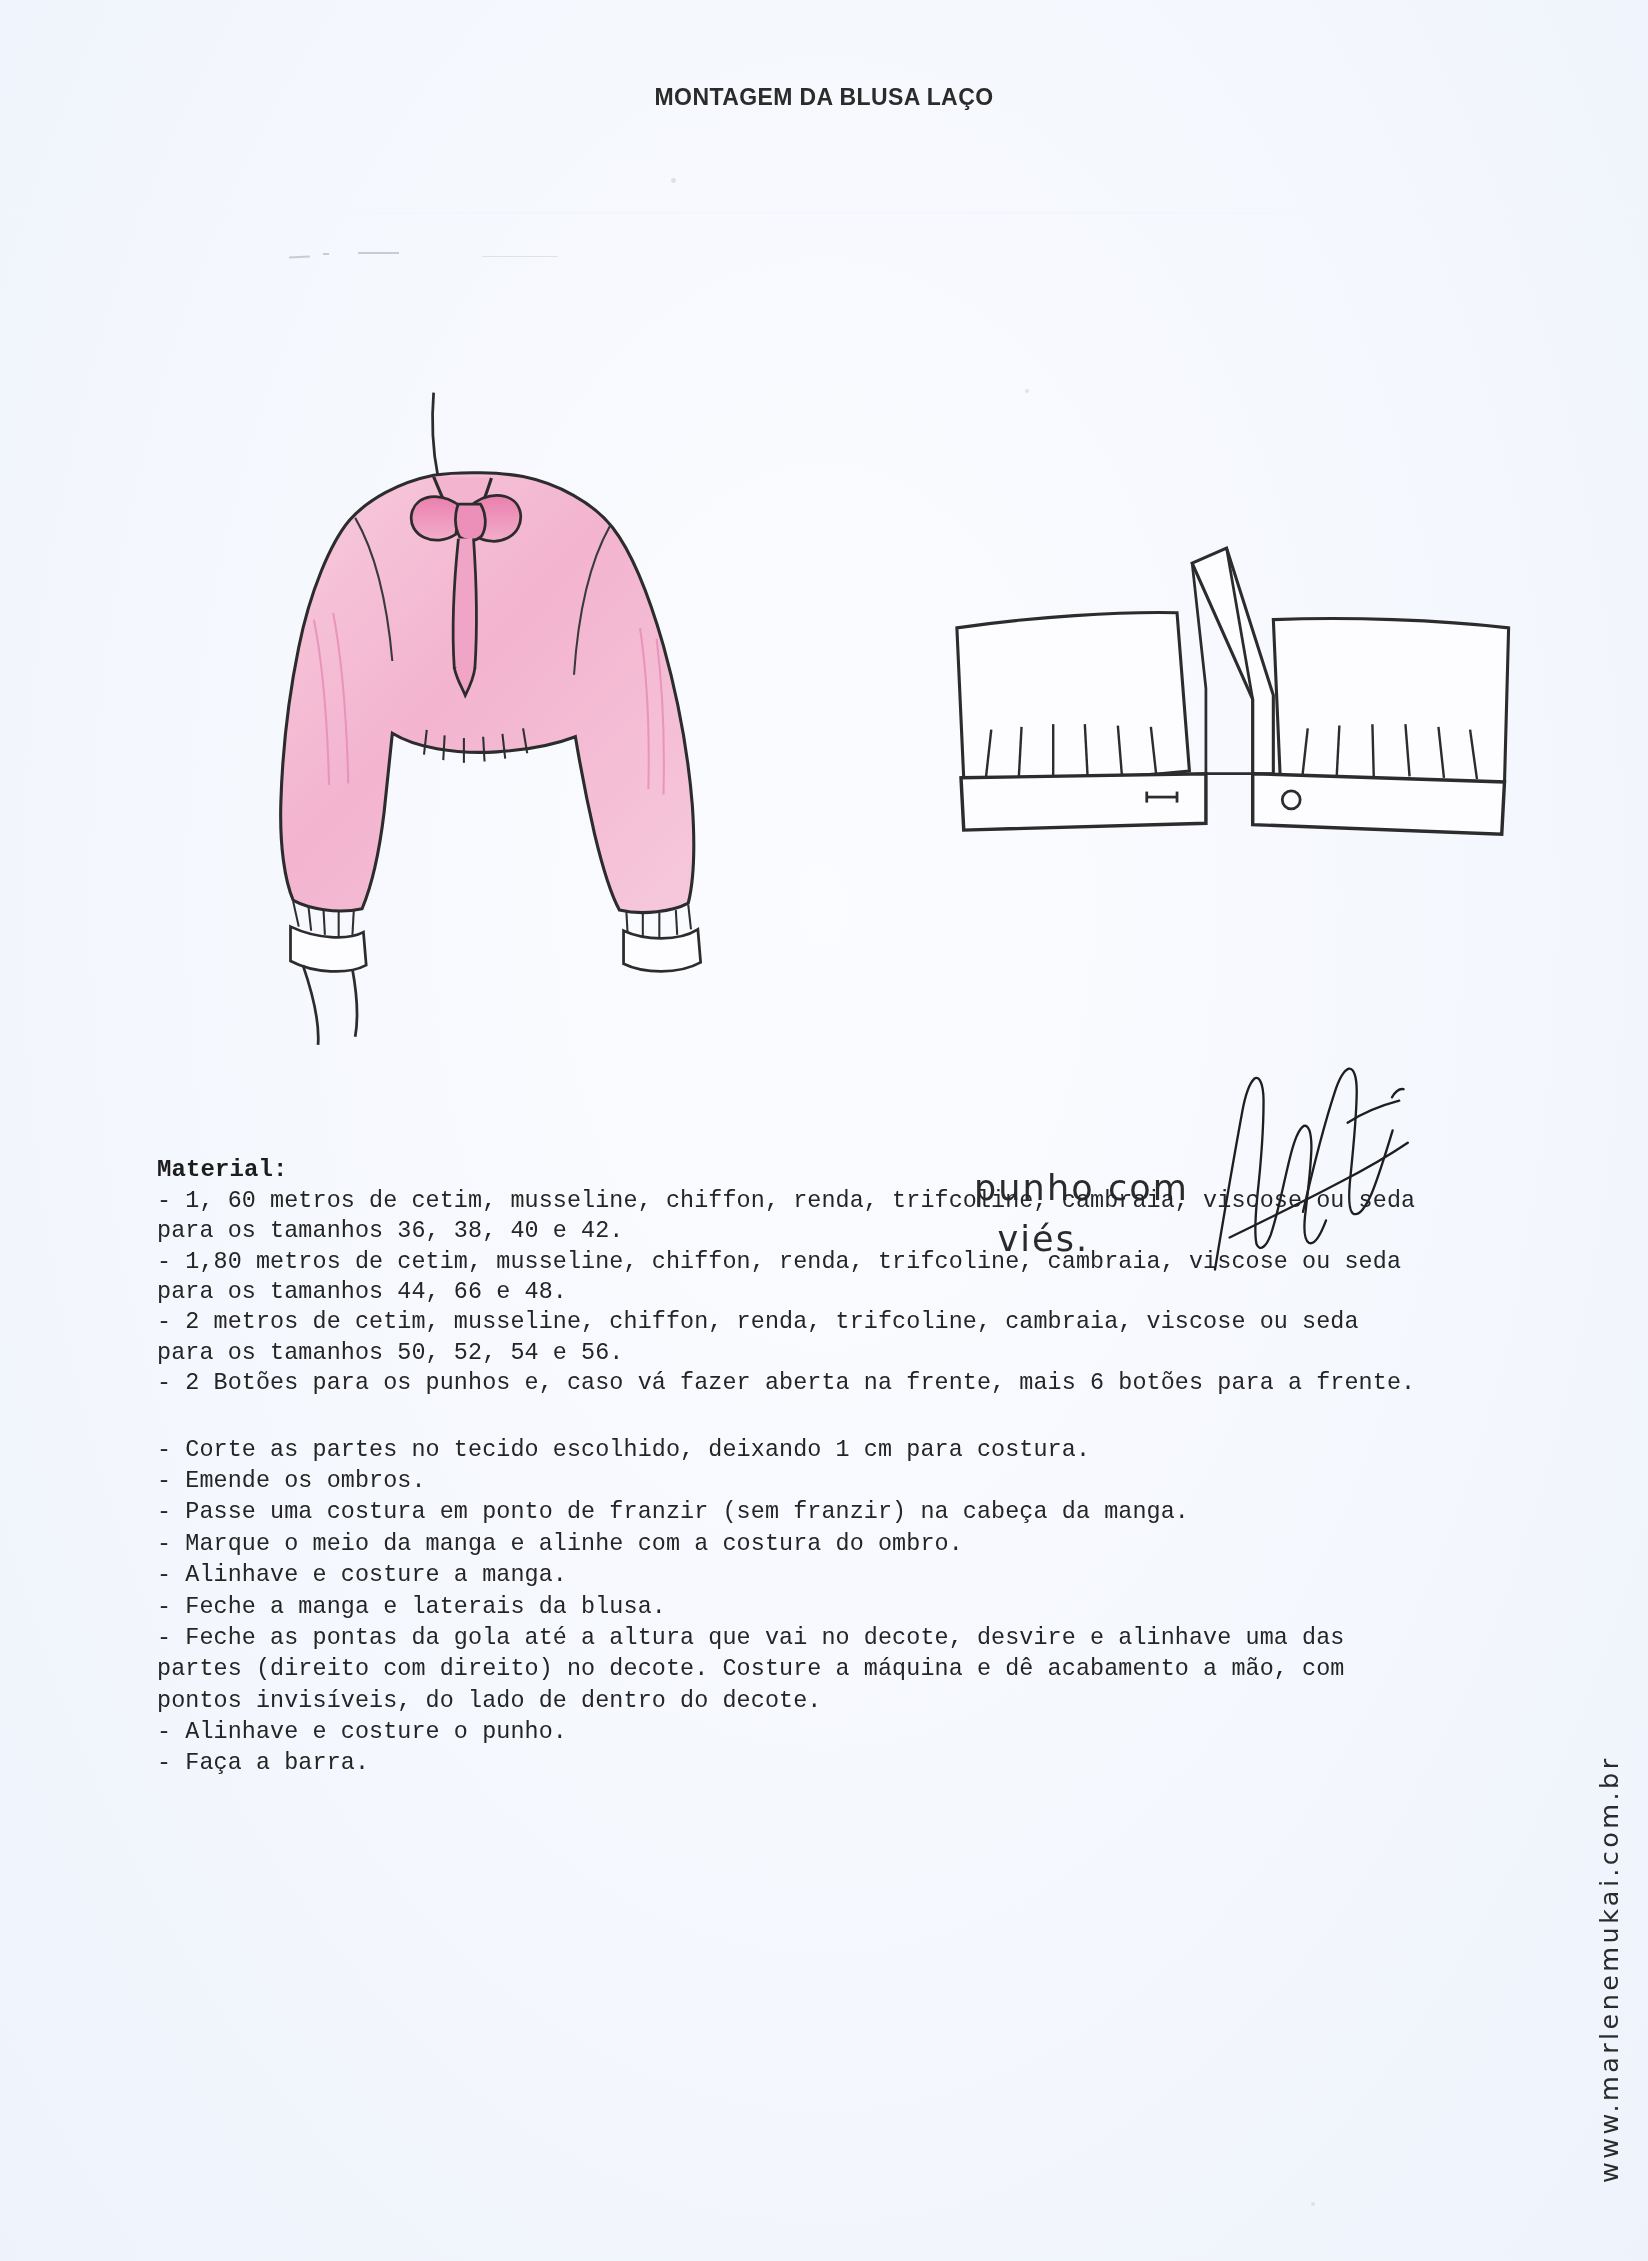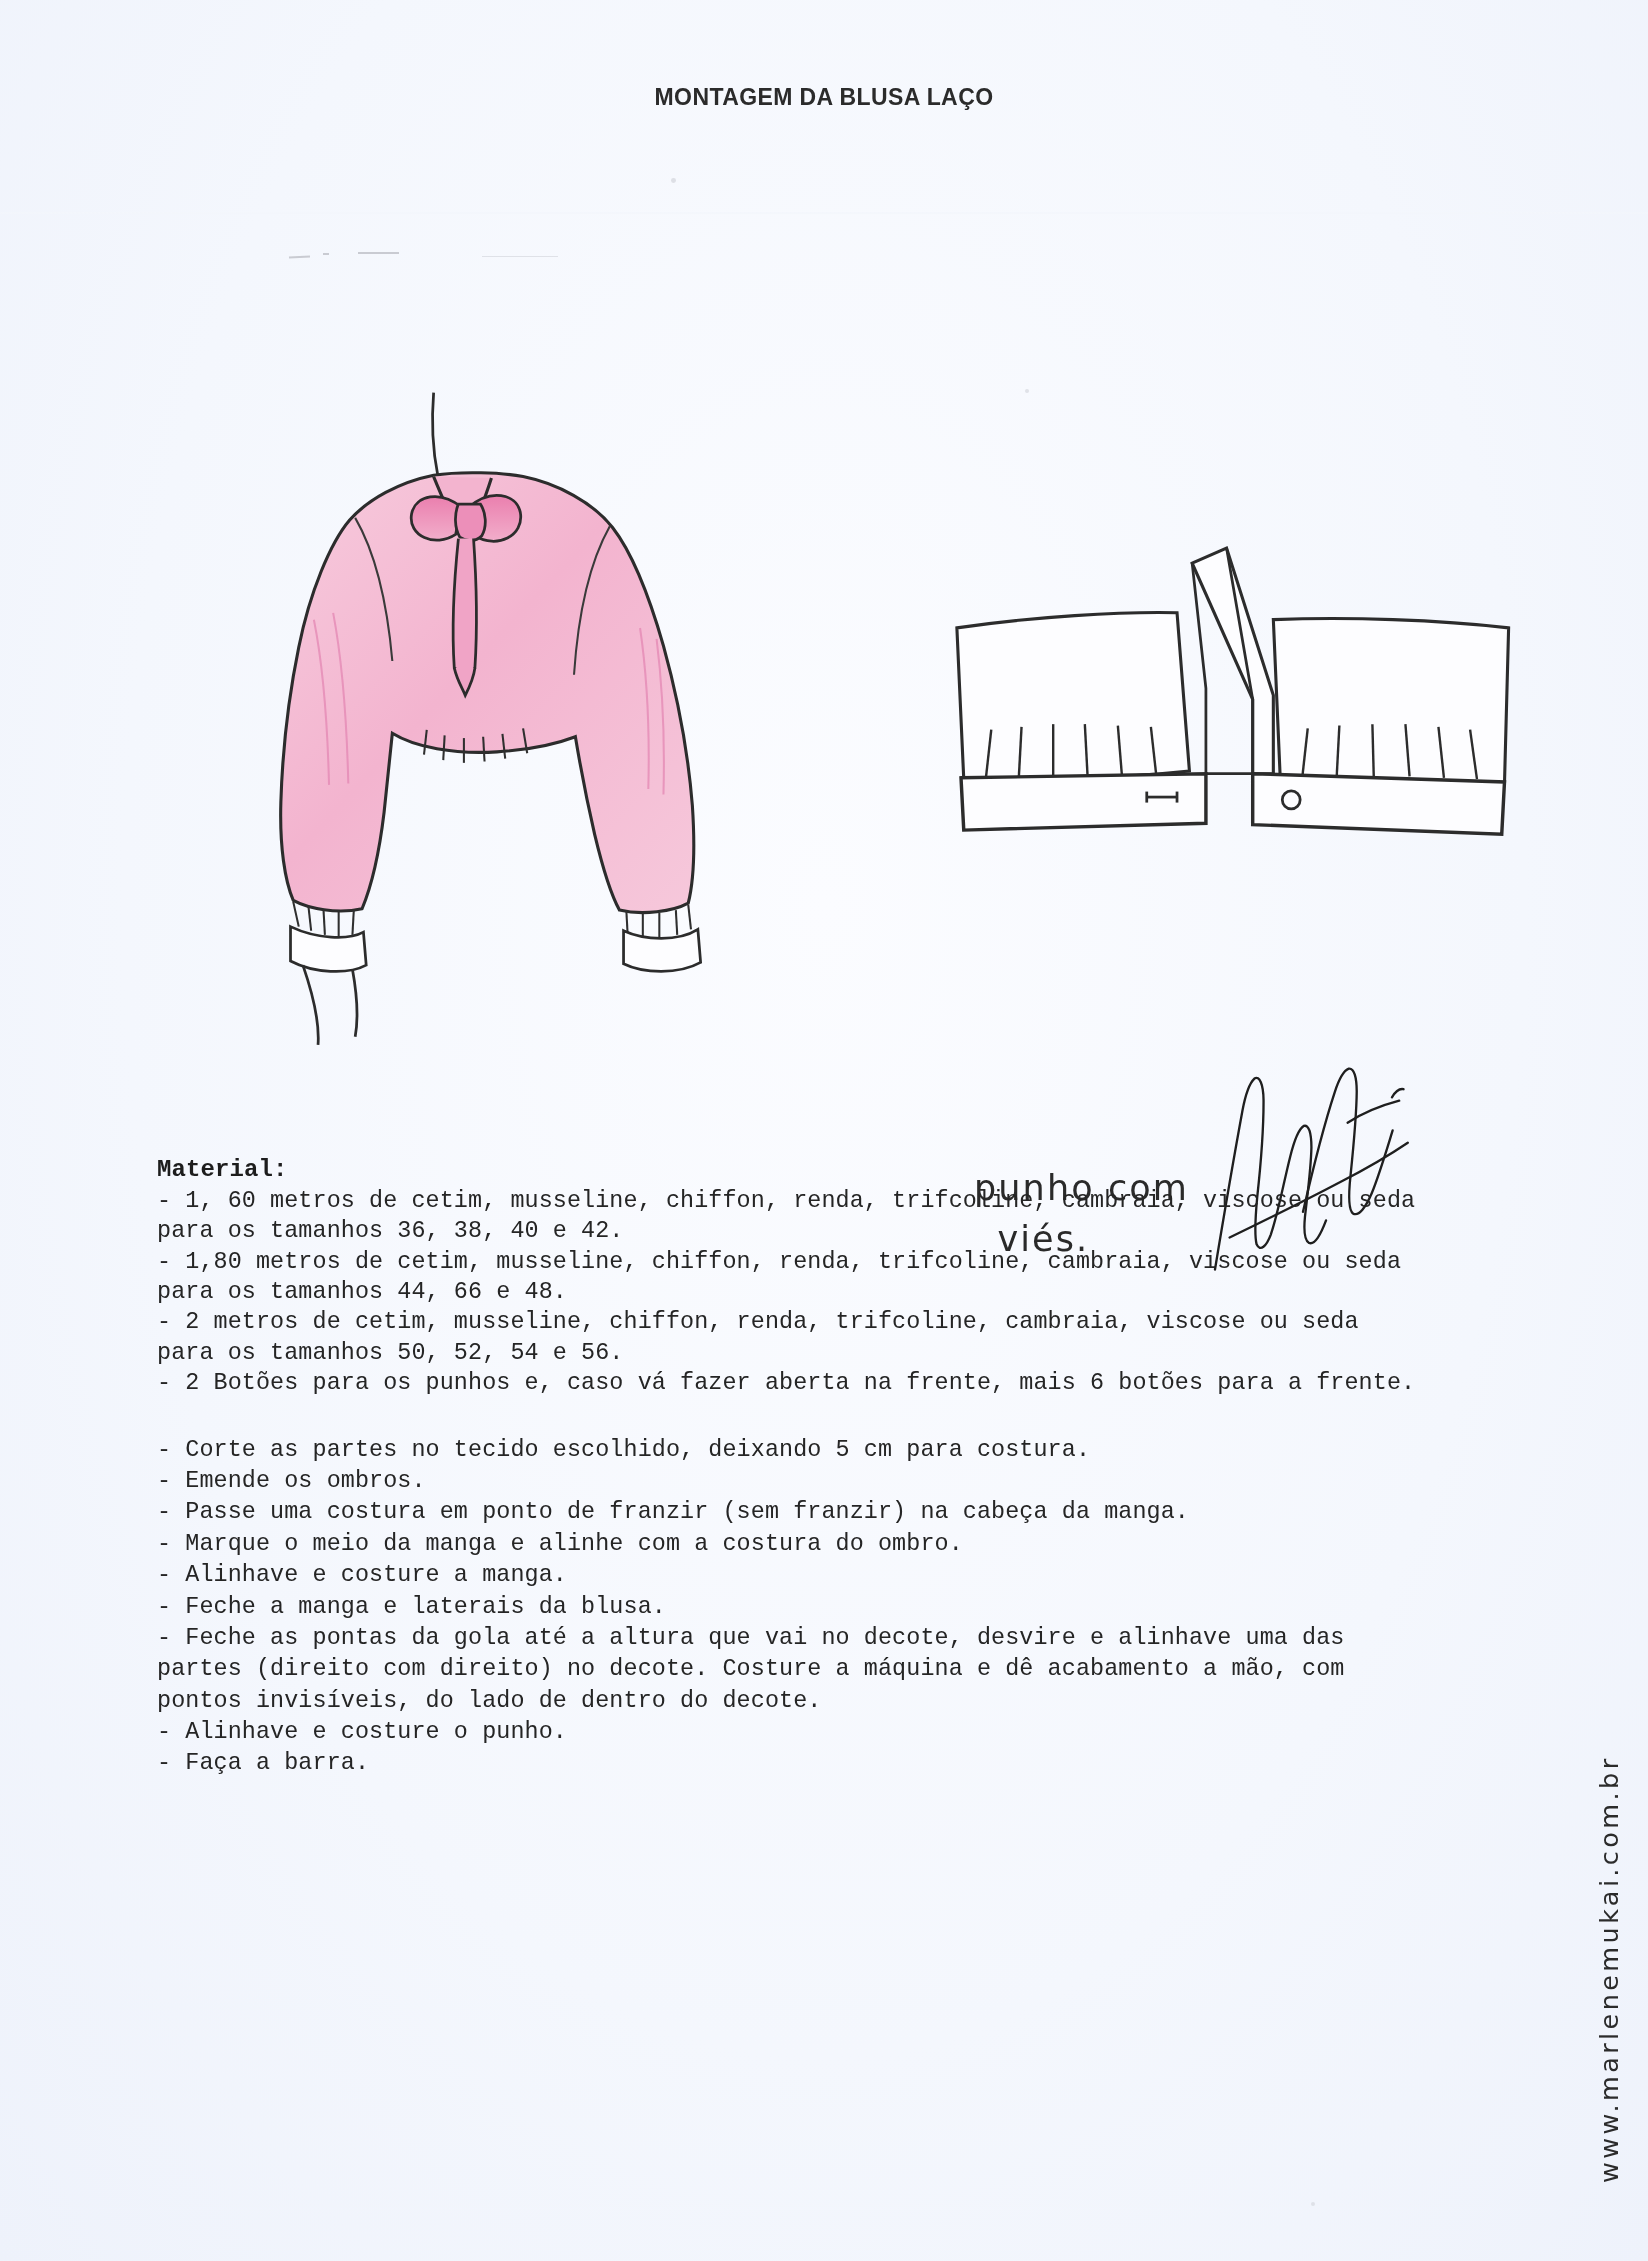--- a/index.html
+++ b/index.html
@@ -305,21 +305,21 @@
       <p class="section-heading">Material:</p>
       <p class="para">- 1, 60 metros de cetim, musseline, chiffon, renda, trifcoline, cambraia, viscose ou seda para os tamanhos 36, 38, 40 e 42.</p>
       <p class="para">- 1,80 metros de cetim, musseline, chiffon, renda, trifcoline, cambraia, viscose ou seda para os tamanhos 44, 66 e 48.</p>
       <p class="para">- 2 metros de cetim, musseline, chiffon, renda, trifcoline, cambraia, viscose ou seda para os tamanhos 50, 52, 54 e 56.</p>
       <p class="para">- 2 Botões para os punhos e, caso vá fazer aberta na frente, mais 6 botões para a frente.</p>
     </div>
 
     <div class="spacer"></div>
 
     <div class="block-montagem">
-      <p class="para">- Corte as partes no tecido escolhido, deixando 5 cm para costura.</p>
+      <p class="para">- Corte as partes no tecido escolhido, deixando 1 cm para costura.</p>
       <p class="para">- Emende os ombros.</p>
       <p class="para">- Passe uma costura em ponto de franzir (sem franzir) na cabeça da manga.</p>
       <p class="para">- Marque o meio da manga e alinhe com a costura do ombro.</p>
       <p class="para">- Alinhave e costure a manga.</p>
       <p class="para">- Feche a manga e laterais da blusa.</p>
       <p class="para">- Feche as pontas da gola até a altura que vai no decote, desvire e alinhave uma das partes (direito com direito) no decote. Costure a máquina e dê acabamento a mão, com pontos invisíveis, do lado de dentro do decote.</p>
       <p class="para">- Alinhave e costure o punho.</p>
       <p class="para">-  Faça a barra.</p>
     </div>
   </div>

